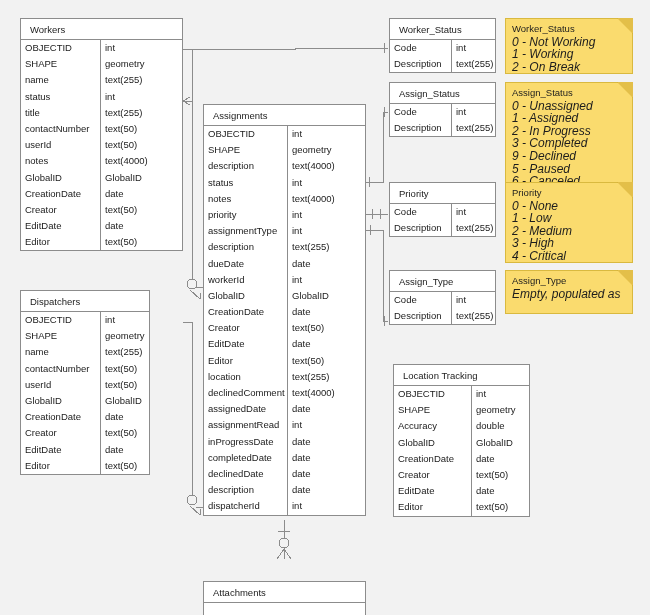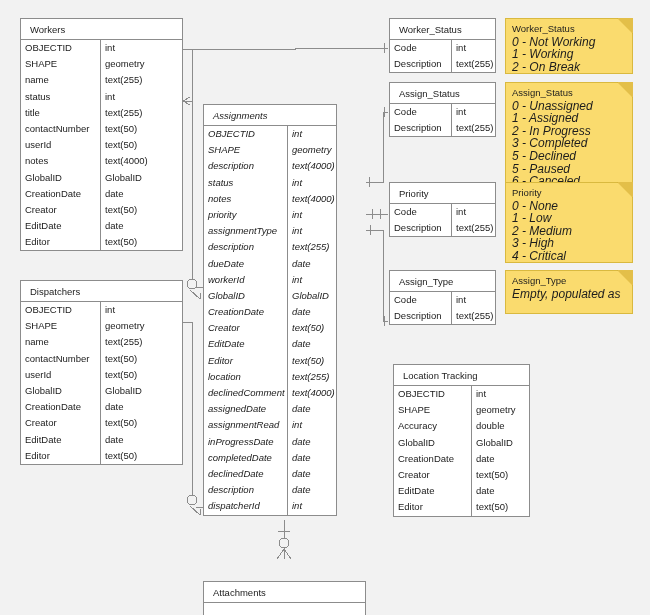--- a/index.html
+++ b/index.html
@@ -179,21 +179,21 @@
           <span class="fname">EditDate</span>
           <span class="ftype">date</span>
         </div>
       <div class="field">
           <span class="fname">Editor</span>
           <span class="ftype">text(50)</span>
         </div>
     </div>
   </div>
 
-  <div class="entity w-left" style="left:20px;top:280px;width:163px;">
+  <div class="entity w-left" style="left:20px;top:290px;width:130px;">
     <div class="entity-title">Dispatchers</div>
     <div class="fields">
       <div class="field">
           <span class="fname">OBJECTID</span>
           <span class="ftype">int</span>
         </div>
       <div class="field">
           <span class="fname">SHAPE</span>
           <span class="ftype">geometry</span>
         </div>
@@ -225,21 +225,21 @@
           <span class="fname">EditDate</span>
           <span class="ftype">date</span>
         </div>
       <div class="field">
           <span class="fname">Editor</span>
           <span class="ftype">text(50)</span>
         </div>
     </div>
   </div>
 
-  <div class="entity w-assign" style="left:203px;top:104px;width:134px;font-style:italic;">
+  <div class="entity w-assign" style="left:203px;top:104px;width:163px;">
     <div class="entity-title">Assignments</div>
     <div class="fields">
       <div class="field">
           <span class="fname">OBJECTID</span>
           <span class="ftype">int</span>
         </div>
       <div class="field">
           <span class="fname">SHAPE</span>
           <span class="ftype">geometry</span>
         </div>
@@ -445,21 +445,21 @@
     <div class="note-line">2 - On Break</div>
   </div>
 
   <div class="note" style="left:505px;top:82px;width:128px;height:106px;">
     <span class="fold"></span>
     <div class="note-title">Assign_Status</div>
     <div class="note-line">0 - Unassigned</div>
     <div class="note-line">1 - Assigned</div>
     <div class="note-line">2 - In Progress</div>
     <div class="note-line">3 - Completed</div>
-    <div class="note-line">5 - Declined</div>
+    <div class="note-line">9 - Declined</div>
     <div class="note-line">5 - Paused</div>
     <div class="note-line">6 - Canceled</div>
   </div>
 
   <div class="note" style="left:505px;top:182px;width:128px;height:81px;">
     <span class="fold"></span>
     <div class="note-title">Priority</div>
     <div class="note-line">0 - None</div>
     <div class="note-line">1 - Low</div>
     <div class="note-line">2 - Medium</div>

